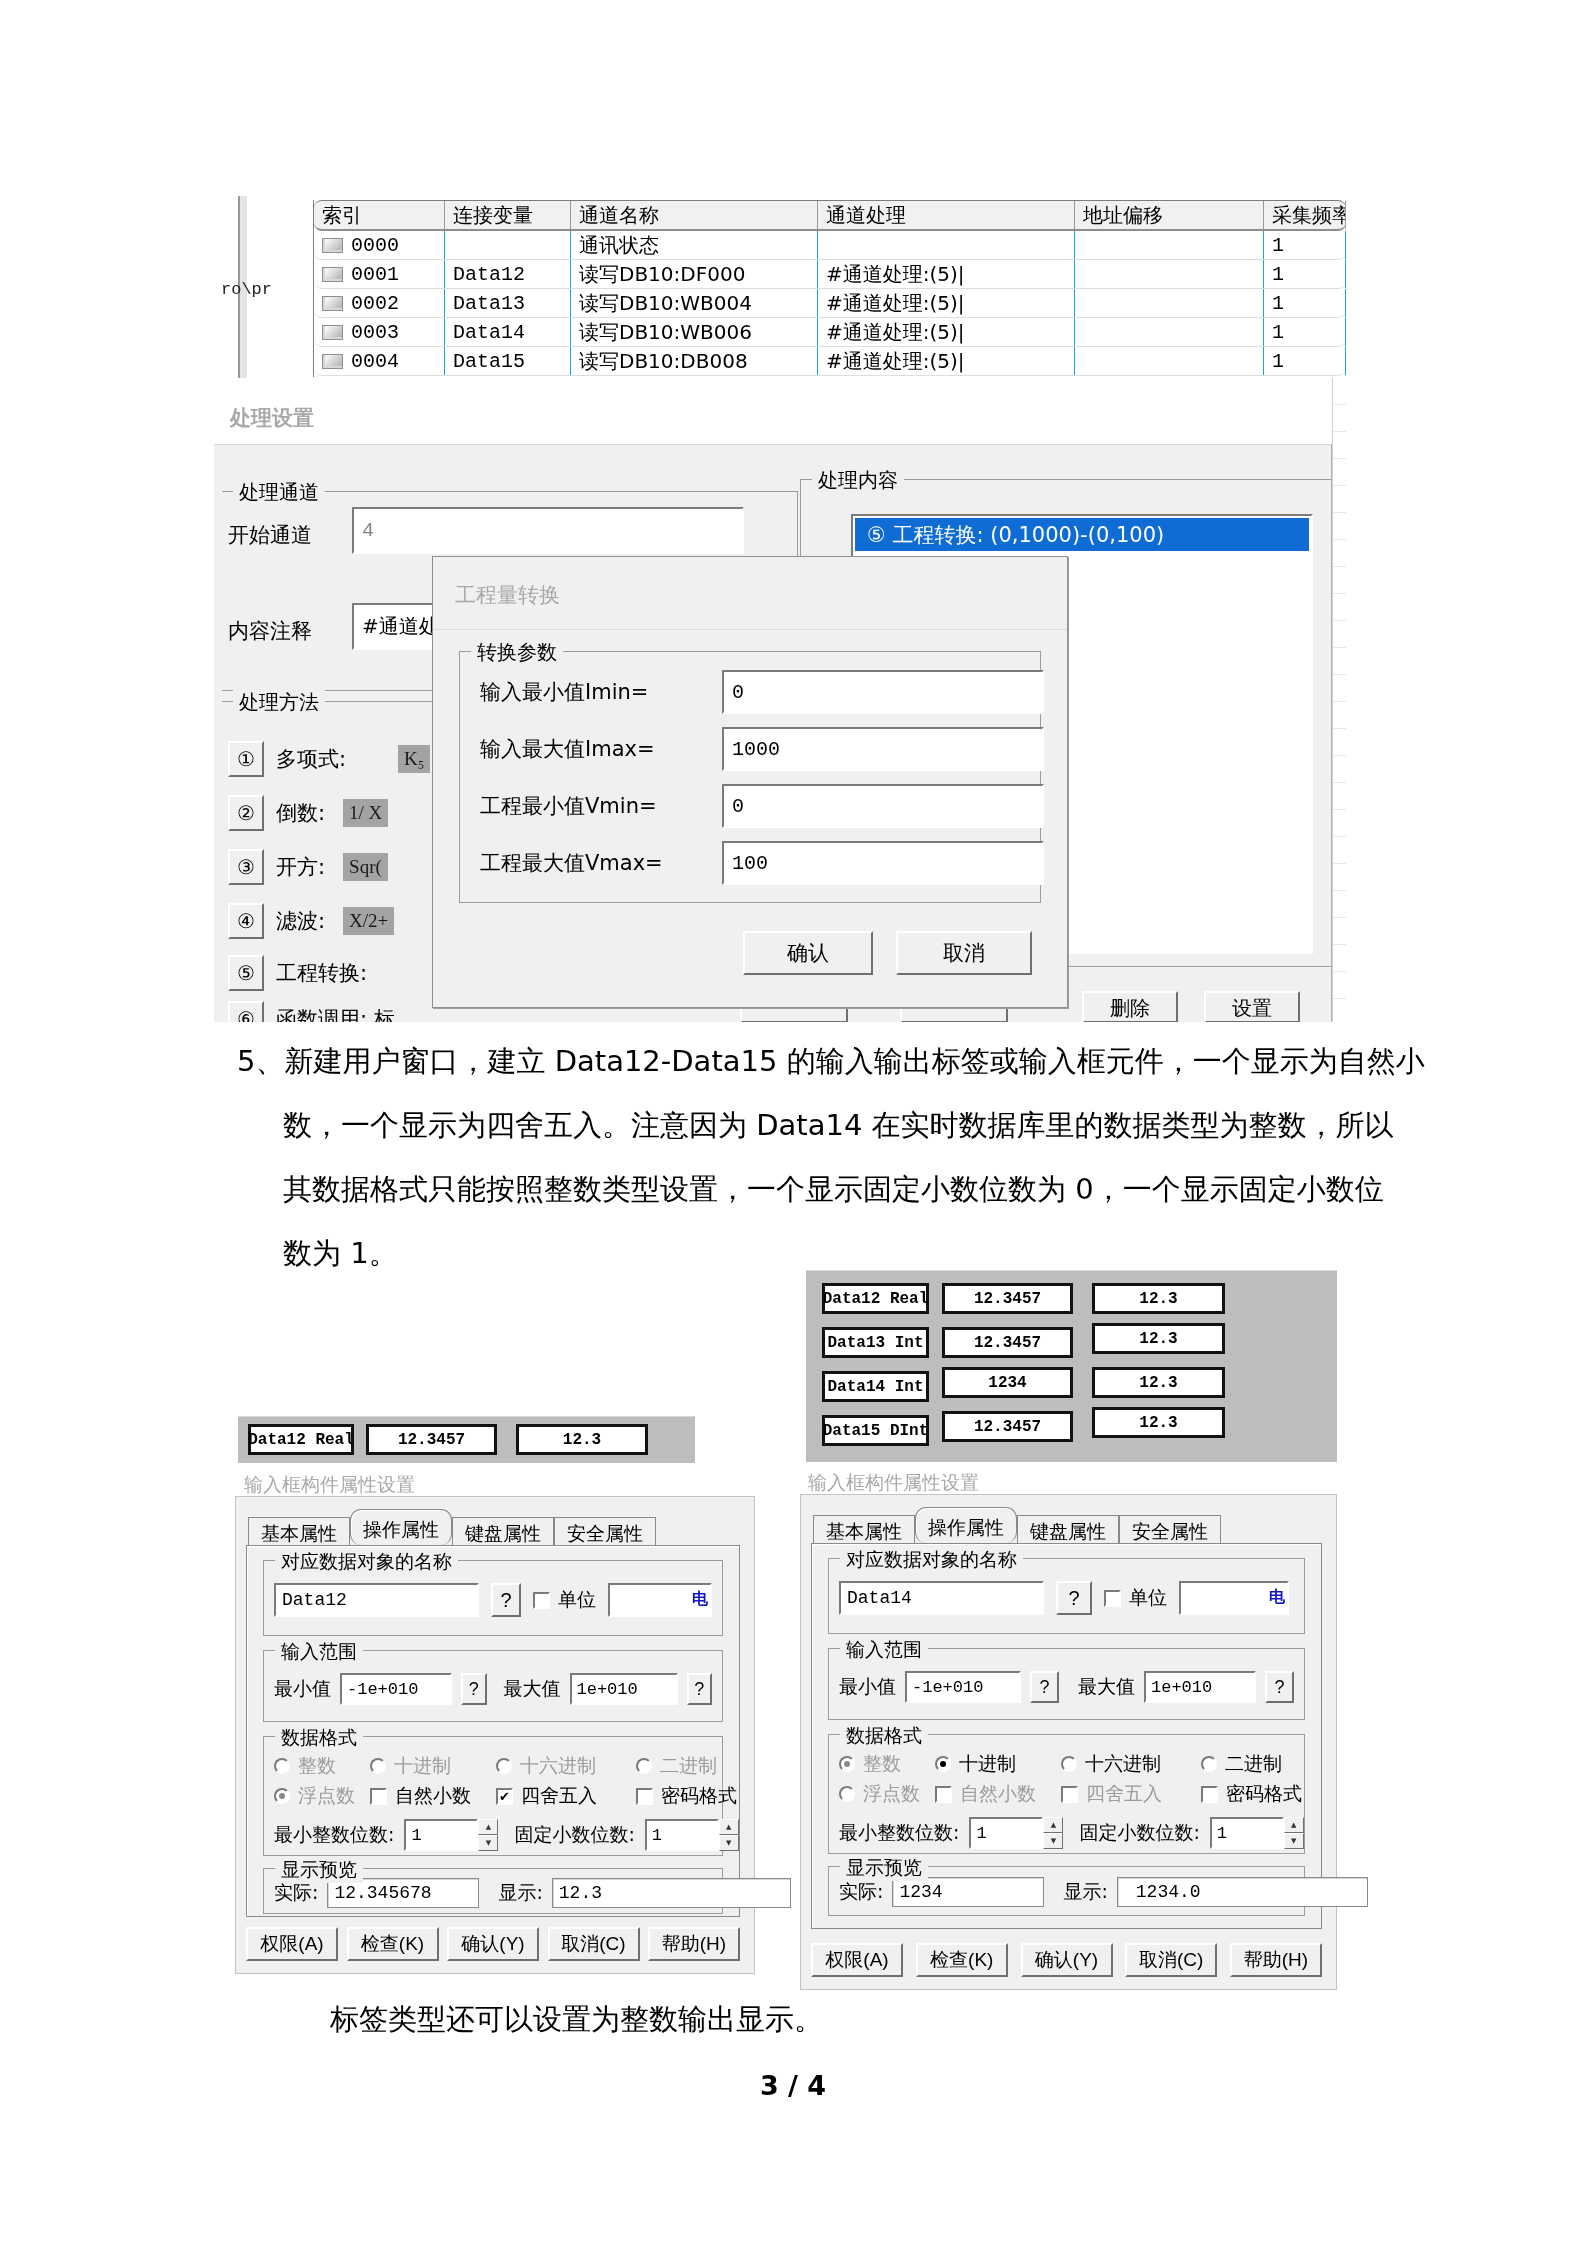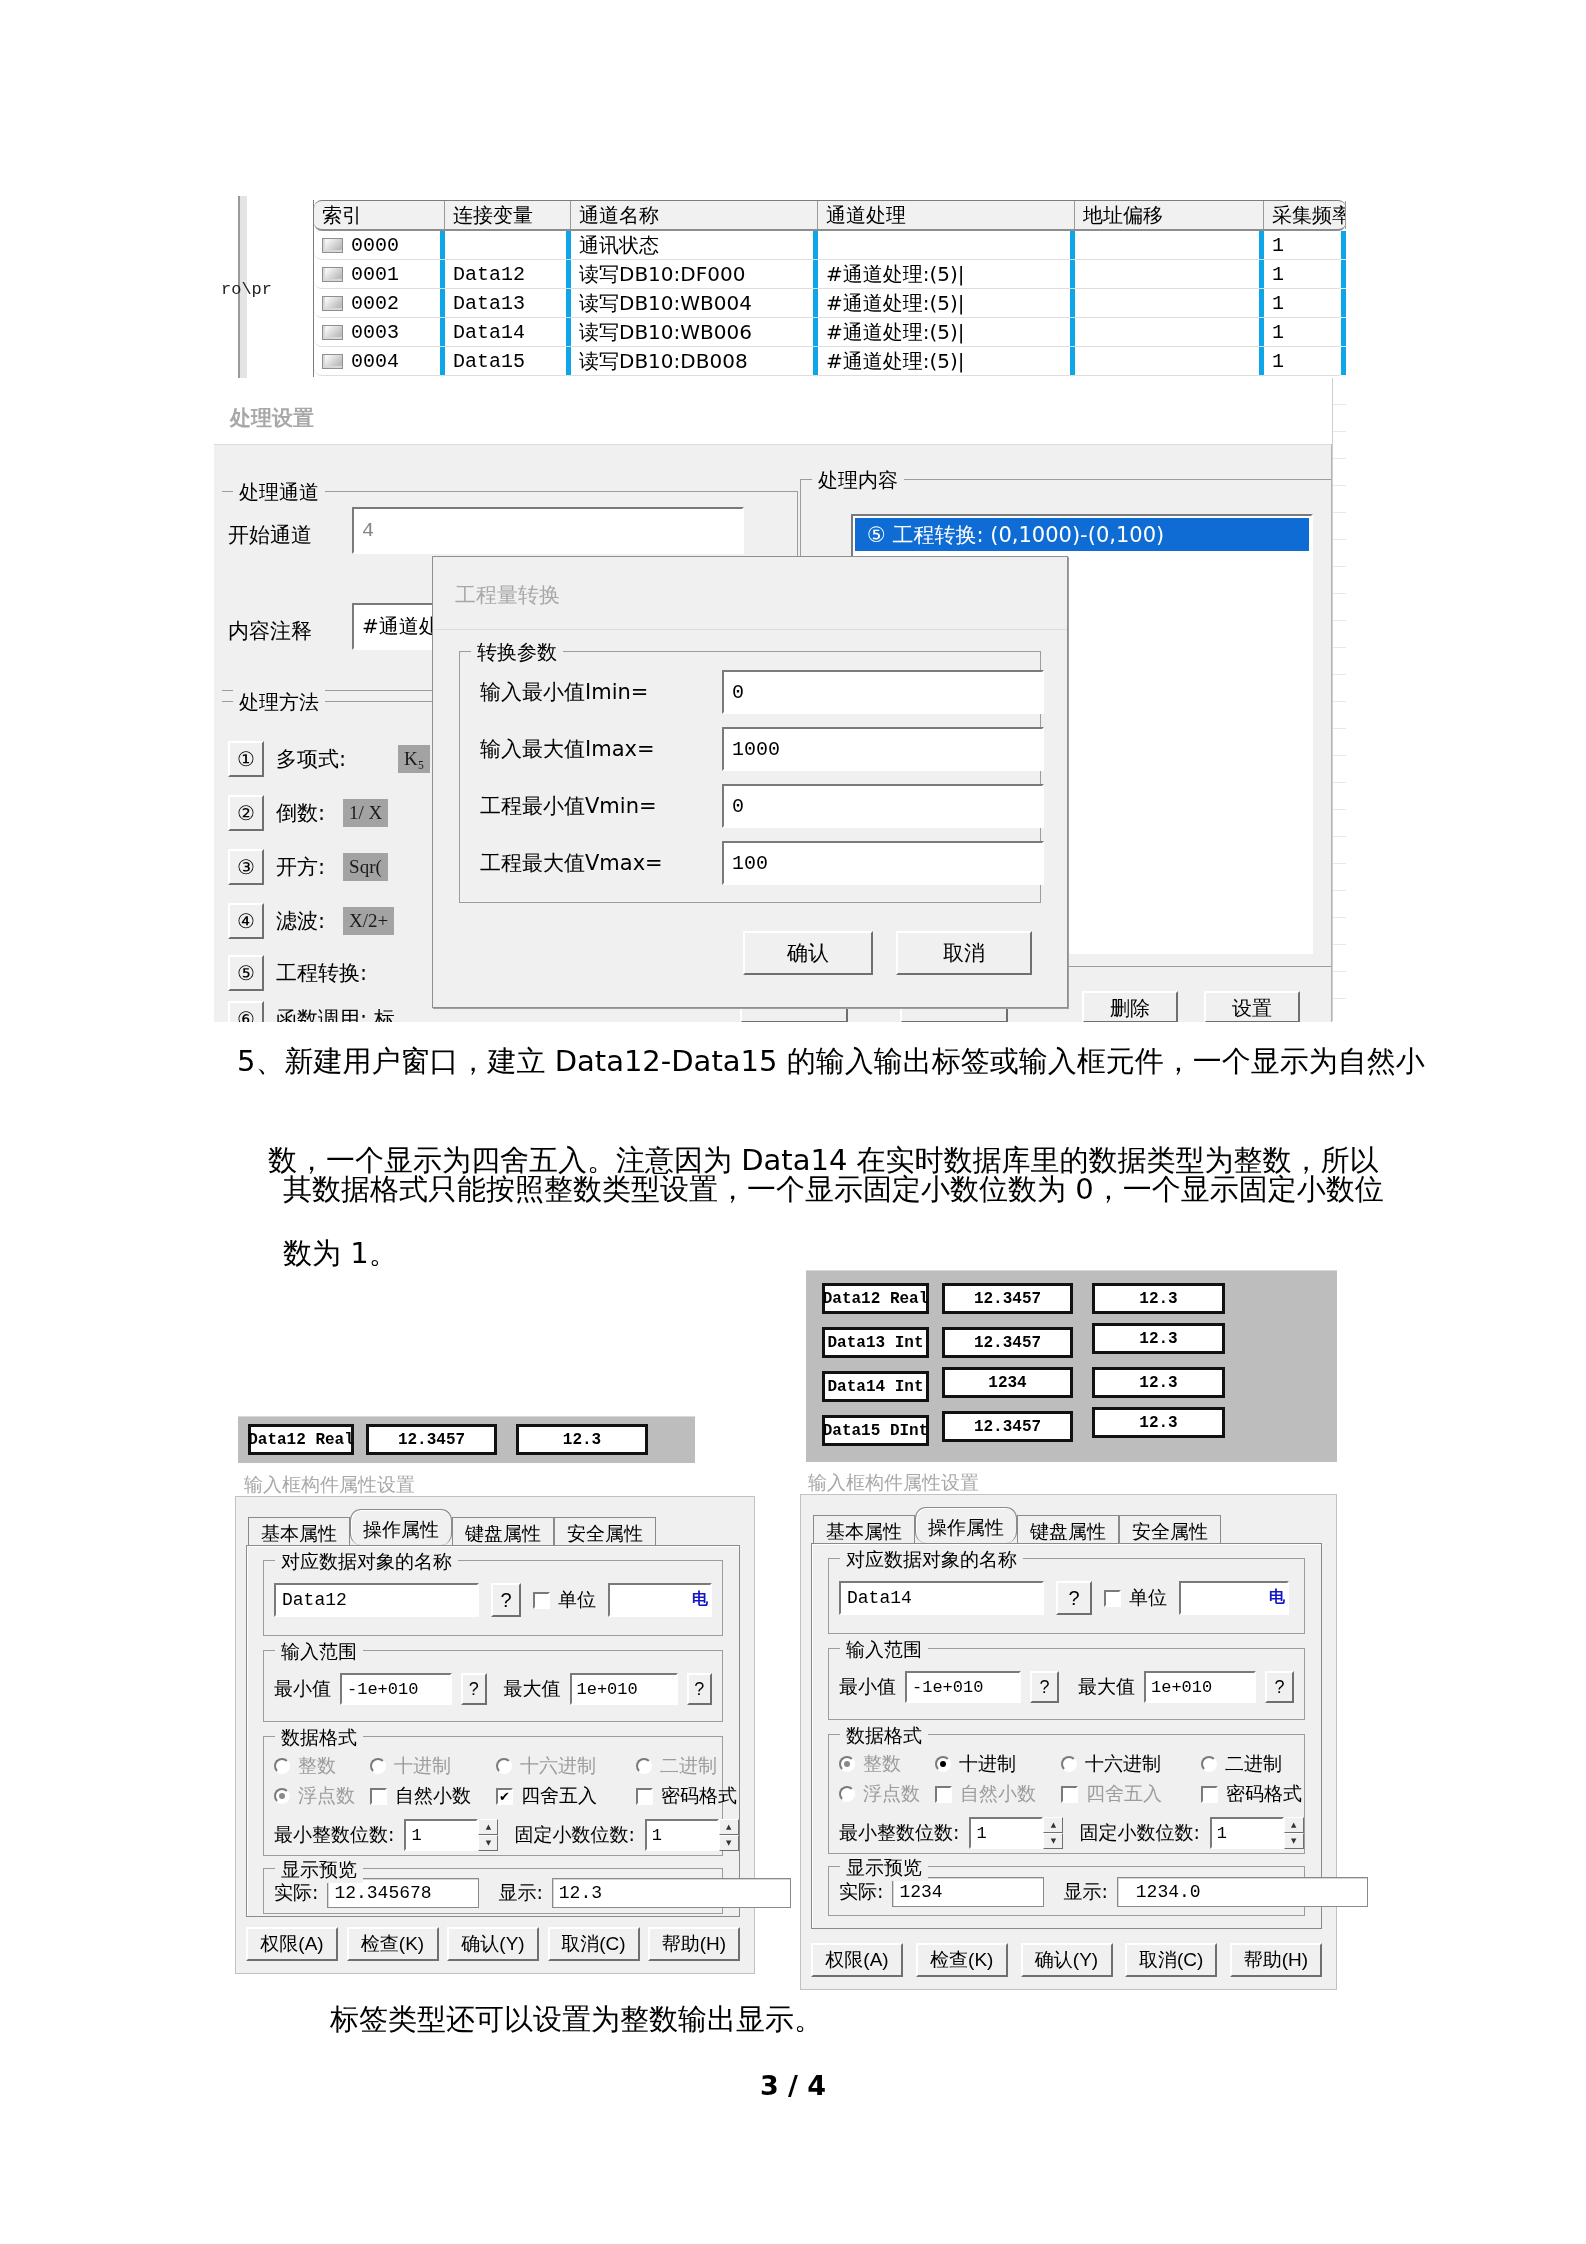--- a/index.html
+++ b/index.html
@@ -35,21 +35,21 @@
   .spin .arrows > div { flex:1; background:#f0f0f0; border:1px solid; border-color:#fff #6f6f6f #6f6f6f #fff; font-size:7px; line-height:14px; text-align:center; color:#333; }
 
   
   .bg-vline { position:absolute; left:238px; top:196px; width:9px; height:182px; background:#e4e4e4; border-left:2px solid #9a9a9a; }
   .bg-path { position:absolute; left:221px; top:280px; font-size:17px; color:#222; }
 
   
   .ctable { position:absolute; left:313px; top:200px; width:1033px; height:177px; overflow:hidden; border-left:1px solid #7d7d7d; background:#fff; }
   .crow { display:grid; grid-template-columns:131px 126px 247px 257px 189px 1fr; height:29px;border-radius:8px; }
   .crow.chead { height:31px; background:#f1f1f1; border-top:1px solid #7d7d7d; border-bottom:2px solid #8d8d8d; }
-  .ccell { display:flex; align-items:center; padding-left:8px; font-size:20px; border-right:5px solid #0ea5e9; overflow:hidden; white-space:nowrap; }
+  .ccell { display:flex; align-items:center; padding-left:8px; font-size:20px; border-right:1px solid #0ea5e9; overflow:hidden; white-space:nowrap; }
   .chead .ccell { border-right:1px solid #9a9a9a; }
   .crow.cbodyrow { border-bottom:1px solid #dedede; }
   .chip-icon { width:21px; height:15px; flex:none; margin-right:8px; background:linear-gradient(135deg,#f4f4f4 20%,#bdbdbd 80%); border:1px solid #8f8f8f; box-shadow:inset 2px -2px 0 #d8d8d8; }
   .cval { font-family:"Liberation Mono","DejaVu Sans Mono",monospace; font-size:20px; }
 
   .right-strip { position:absolute; left:1332px; top:378px; width:14px; height:643px; border-left:1px solid #cfcfcf;
     background:repeating-linear-gradient(to bottom,#ffffff 0 26px,#e8e8e8 26px 27px); }
 
   
   .pd-body { position:absolute; left:214px; top:444px; width:1118px; height:578px; background:#f0f0f0;
@@ -254,21 +254,21 @@
       <div class="cv-row" style="top:189px;">
         <span class="cv-lbl">工程最大值Vmax=</span>
         <input class="txtinput sunken cv-input" value="100" style="">
       </div>
     </div>
     <button class="cv-btn raised btn" style="left:310px;">确认</button>
     <button class="cv-btn raised btn" style="left:463px; width:136px;">取消</button>
   </div>
 
   <div class="para" style="left:237px; top:1042px;">5、新建用户窗口，建立 Data12-Data15 的输入输出标签或输入框元件，一个显示为自然小</div>
-  <div class="para" style="left:268px; top:1106px;margin-top:35px;">数，一个显示为四舍五入。注意因为 Data14 在实时数据库里的数据类型为整数，所以</div>
+  <div class="para" style="left:283px; top:1106px;">数，一个显示为四舍五入。注意因为 Data14 在实时数据库里的数据类型为整数，所以</div>
   <div class="para" style="left:283px; top:1170px;">其数据格式只能按照整数类型设置，一个显示固定小数位数为 0，一个显示固定小数位</div>
   <div class="para" style="left:283px; top:1234px;">数为 1。</div>
 
   <div class="silver" style="left:806px; top:1270px; width:531px; height:192px;">
     <div class="pbox" style="left:16px; top:12px; width:107px; height:31px;">Data12 Real</div>
     <div class="pbox" style="left:136px; top:12px; width:131px; height:31px;">12.3457</div>
     <div class="pbox" style="left:286px; top:12px; width:133px; height:31px;">12.3</div>
 
     <div class="pbox" style="left:16px; top:56px; width:107px; height:31px;">Data13 Int</div>
     <div class="pbox" style="left:136px; top:56px; width:131px; height:31px;">12.3457</div>

